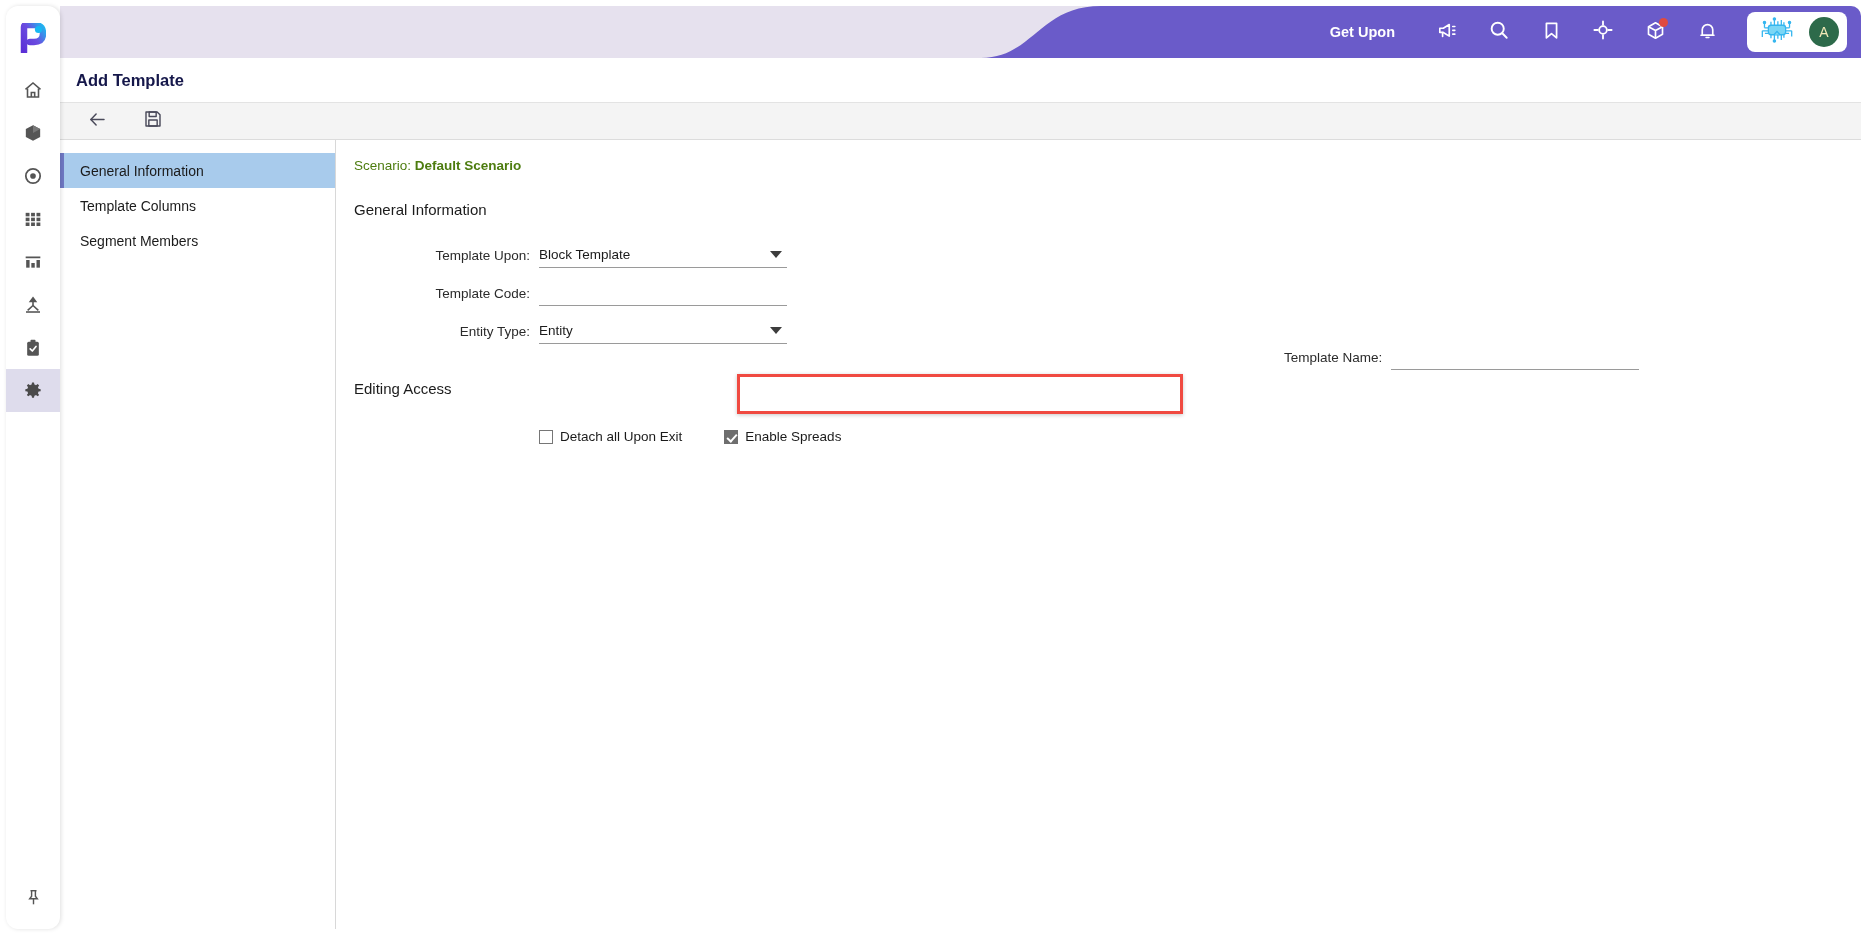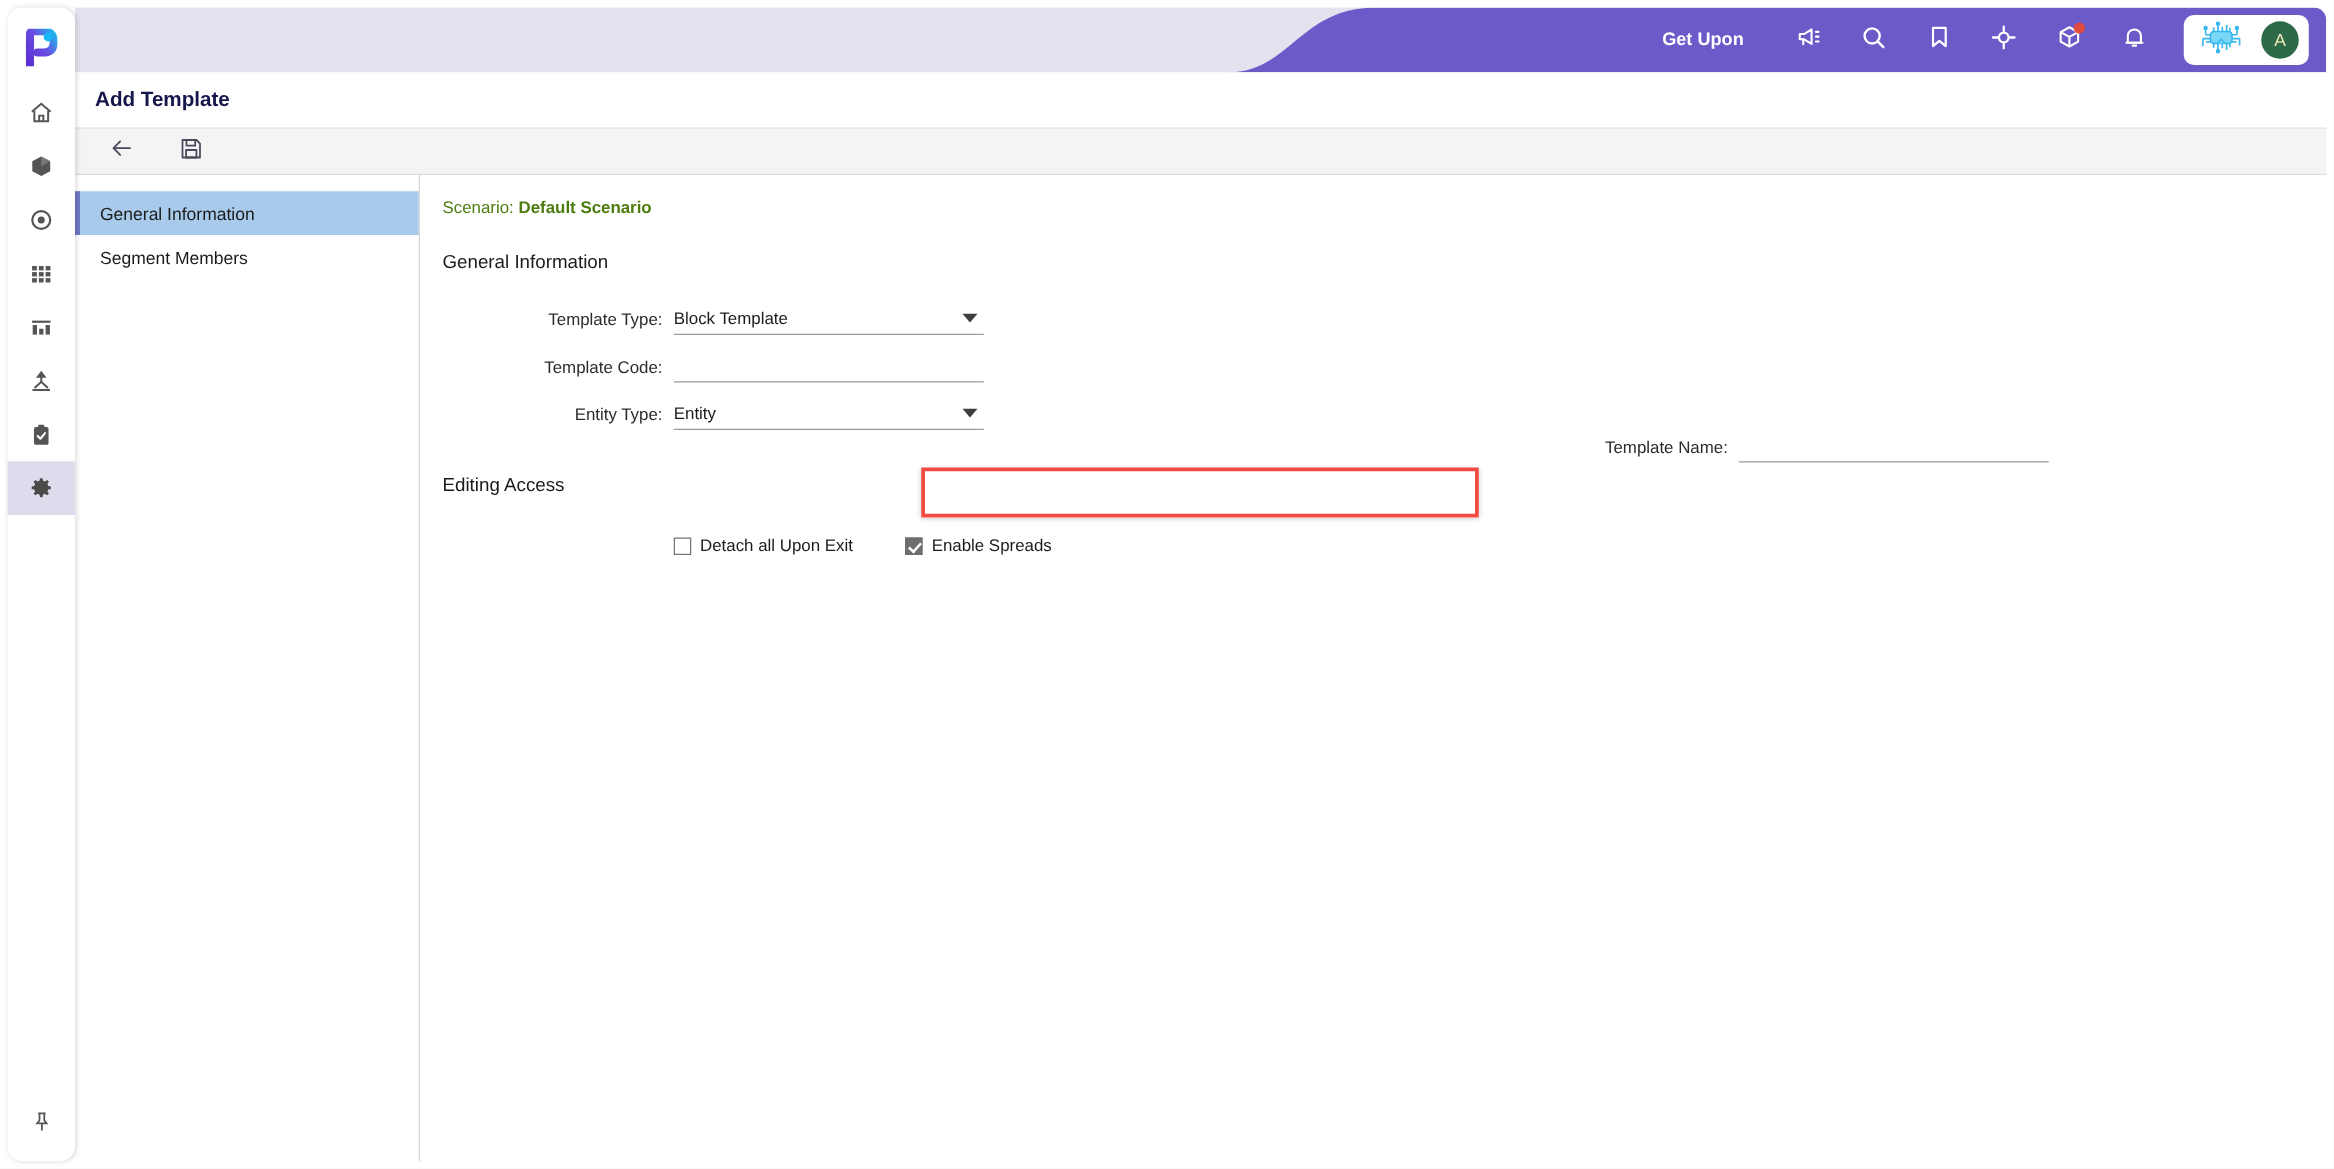--- a/index.html
+++ b/index.html
@@ -511,37 +511,40 @@
     </div>
   </div>
 
   <div id="body-area">
 
     <div id="nav-panel">
       <div class="nav-item active">
         <span>General Information</span>
       </div>
       <div class="nav-item">
+        <span>Template Columns</span>
+      </div>
+      <div class="nav-item">
         <span>Segment Members</span>
       </div>
     </div>
 
     <div id="content-panel">
 
       <div id="scenario-line">
         <span>Scenario:</span>
         <b>Default Scenario</b>
       </div>
 
       <div class="section-title">General Information</div>
 
       <div class="form-grid">
 
         <div class="field-row">
-          <div class="field-label">Template Type:</div>
+          <div class="field-label">Template Upon:</div>
           <div class="field-ctl">
             <span>Block Template</span>
             <span class="caret"></span>
           </div>
         </div>
 
         <div class="field-row">
           <div class="field-label">Template Code:</div>
           <div class="field-ctl input-line">
             <span></span>

